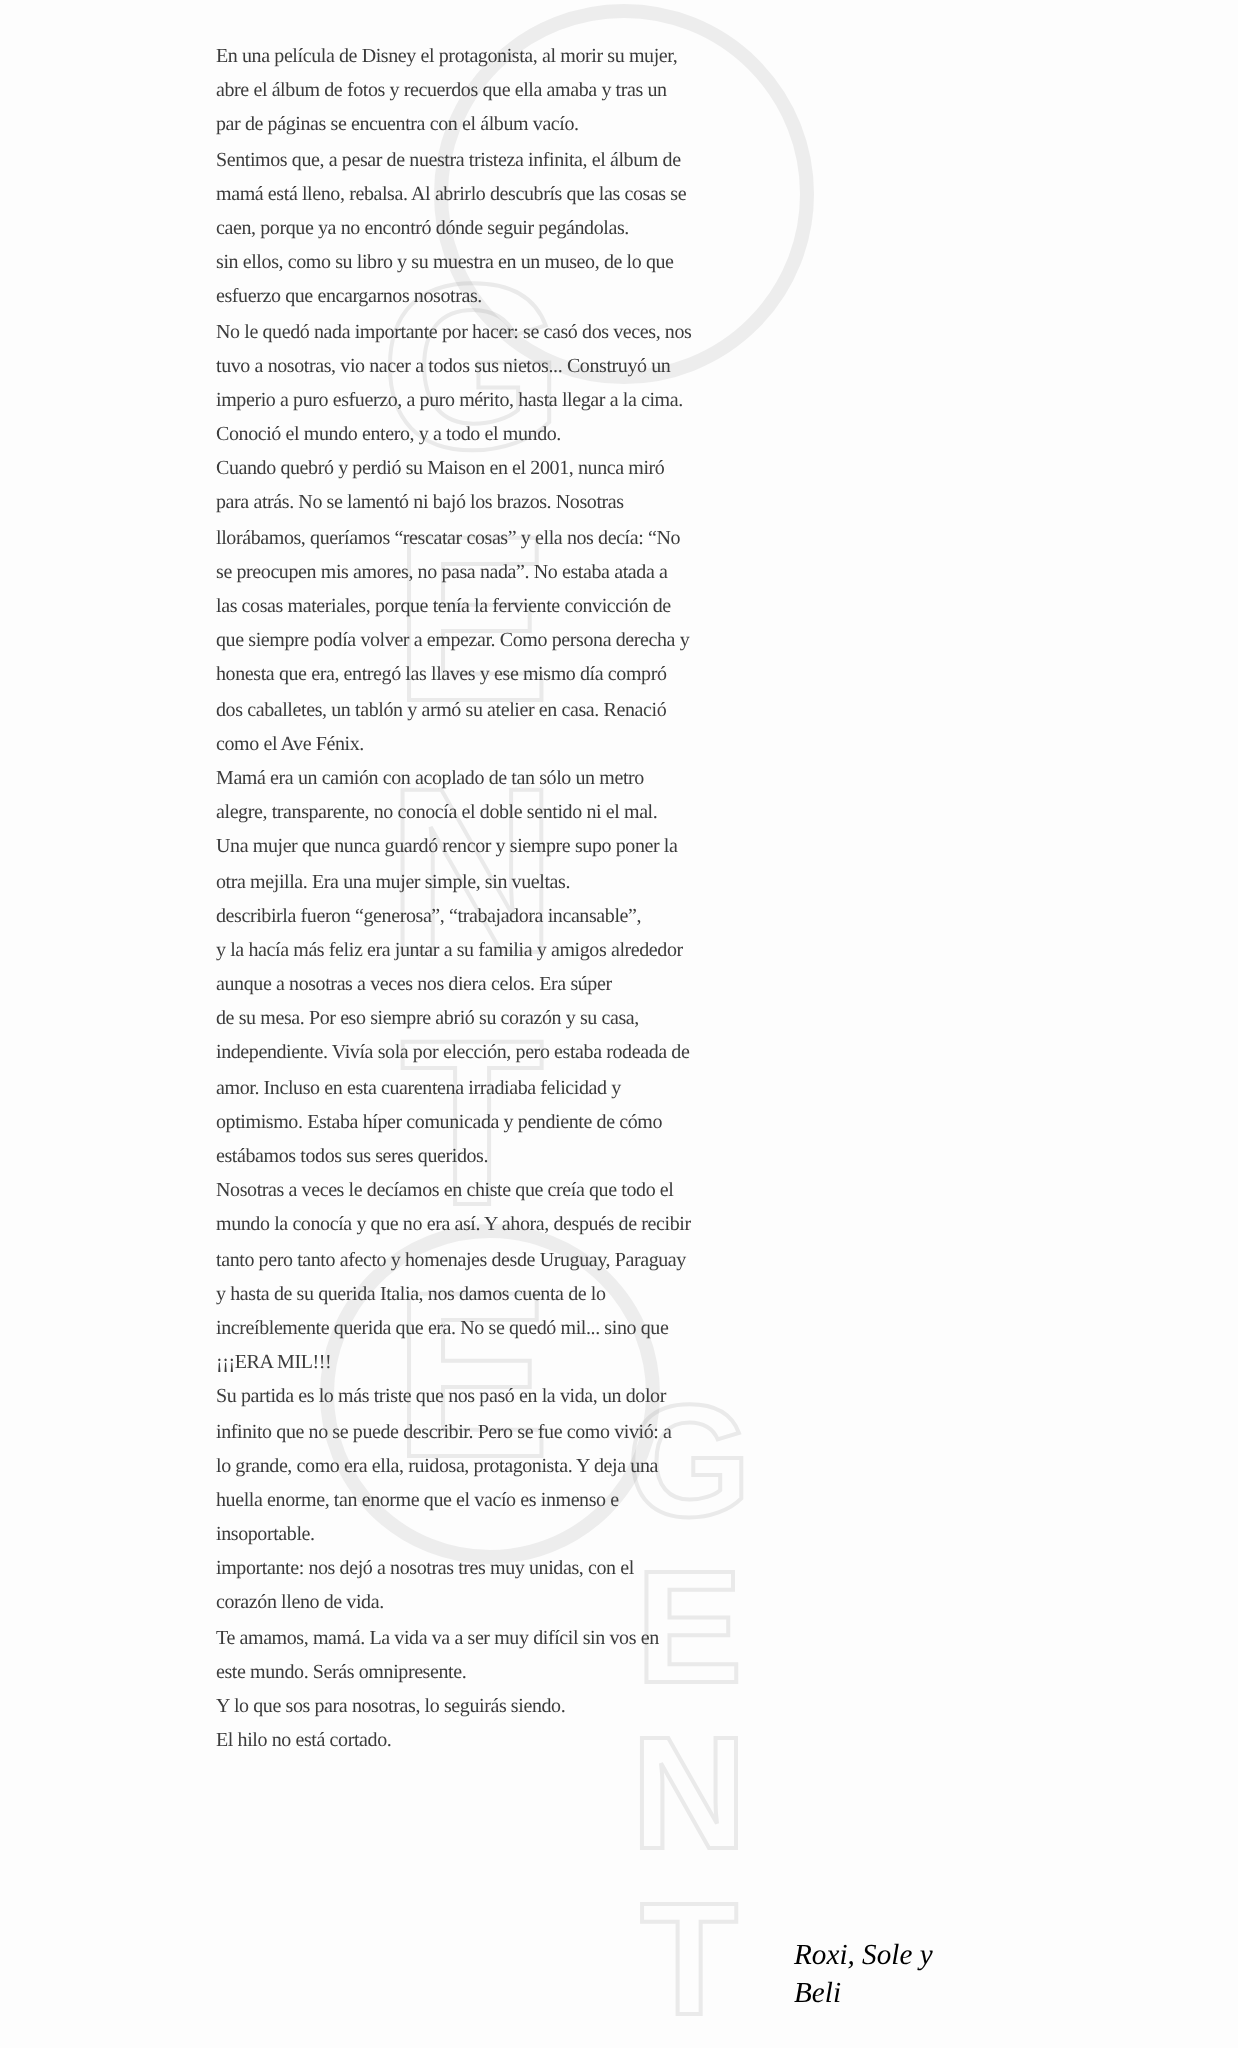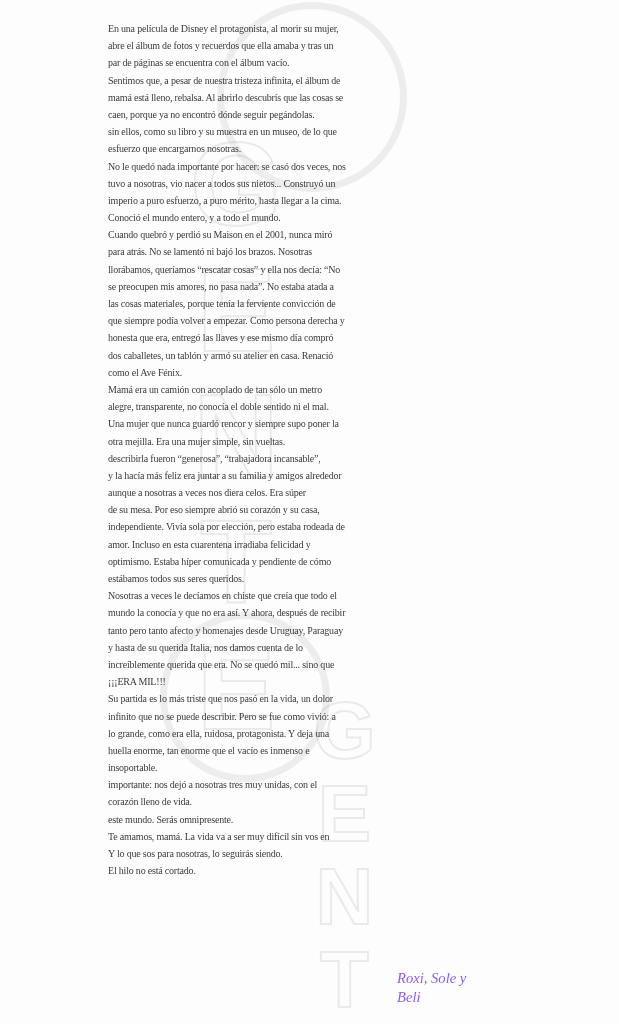--- a/index.html
+++ b/index.html
@@ -55,21 +55,21 @@
     white-space: nowrap;
   }
   .text-line {
     height: 17.2px;
   }
   .signature {
     position: absolute;
     left: 397px;
     top: 969px;
     z-index: 1;
-    color: #8b5cf6;
+    color: #000000;
     font-size: 14.6px;
     font-style: italic;
     line-height: 19px;
     white-space: nowrap;
   }
 </style>
 </head>
 <body>
 
 <div class="page">
@@ -121,22 +121,22 @@
       <div class="text-line">y hasta de su querida Italia, nos damos cuenta de lo</div>
       <div class="text-line">increíblemente querida que era. No se quedó mil... sino que</div>
       <div class="text-line">¡¡¡ERA MIL!!!</div>
       <div class="text-line">Su partida es lo más triste que nos pasó en la vida, un dolor</div>
       <div class="text-line">infinito que no se puede describir. Pero se fue como vivió: a</div>
       <div class="text-line">lo grande, como era ella, ruidosa, protagonista. Y deja una</div>
       <div class="text-line">huella enorme, tan enorme que el vacío es inmenso e</div>
       <div class="text-line">insoportable.</div>
       <div class="text-line">importante: nos dejó a nosotras tres muy unidas, con el</div>
       <div class="text-line">corazón lleno de vida.</div>
+      <div class="text-line">Te amamos, mamá. La vida va a ser muy difícil sin vos en</div>
       <div class="text-line">este mundo. Serás omnipresente.</div>
-      <div class="text-line">Te amamos, mamá. La vida va a ser muy difícil sin vos en</div>
       <div class="text-line">Y lo que sos para nosotras, lo seguirás siendo.</div>
       <div class="text-line">El hilo no está cortado.</div>
     </div>
 
   <div class="signature" id="signature">
       <div>Roxi, Sole y</div>
       <div>Beli</div>
     </div>
 
 </div>

